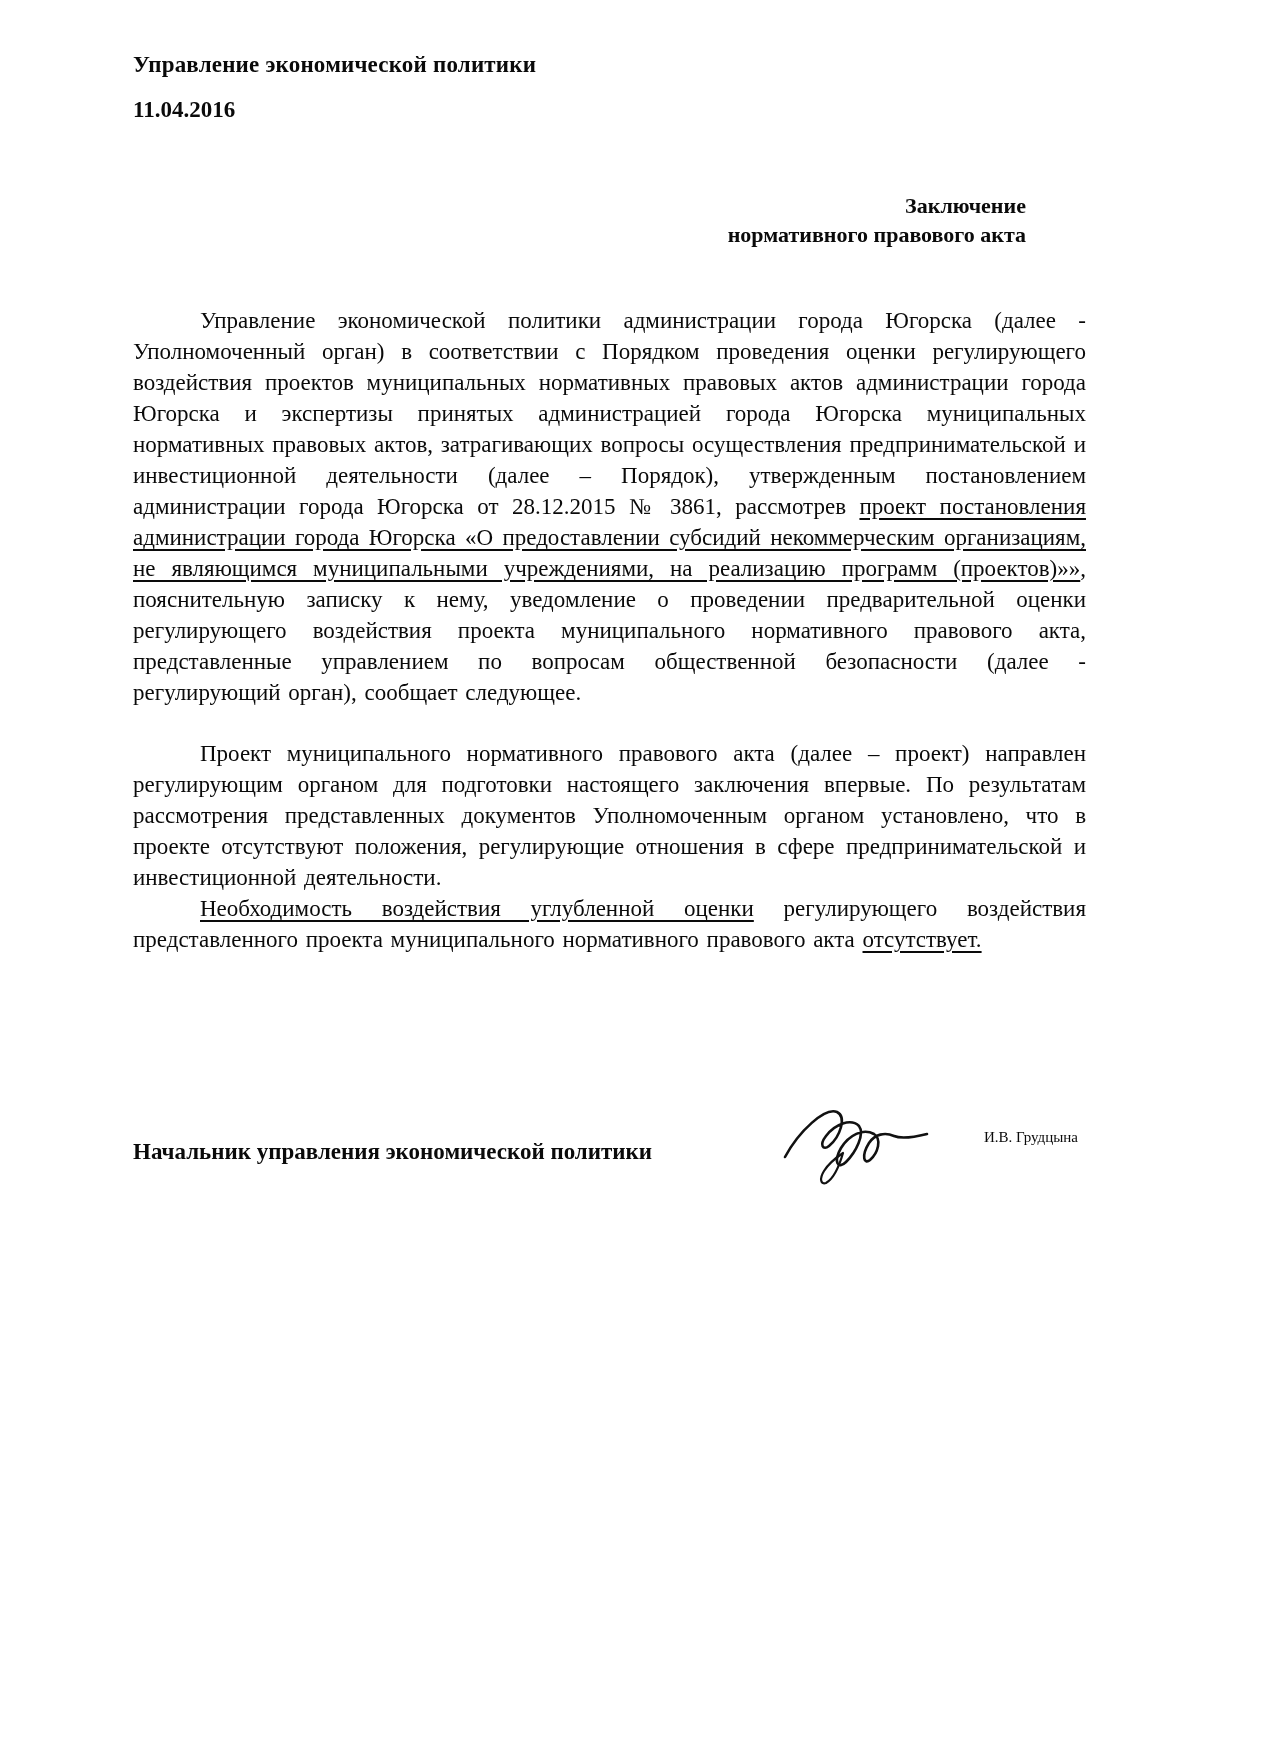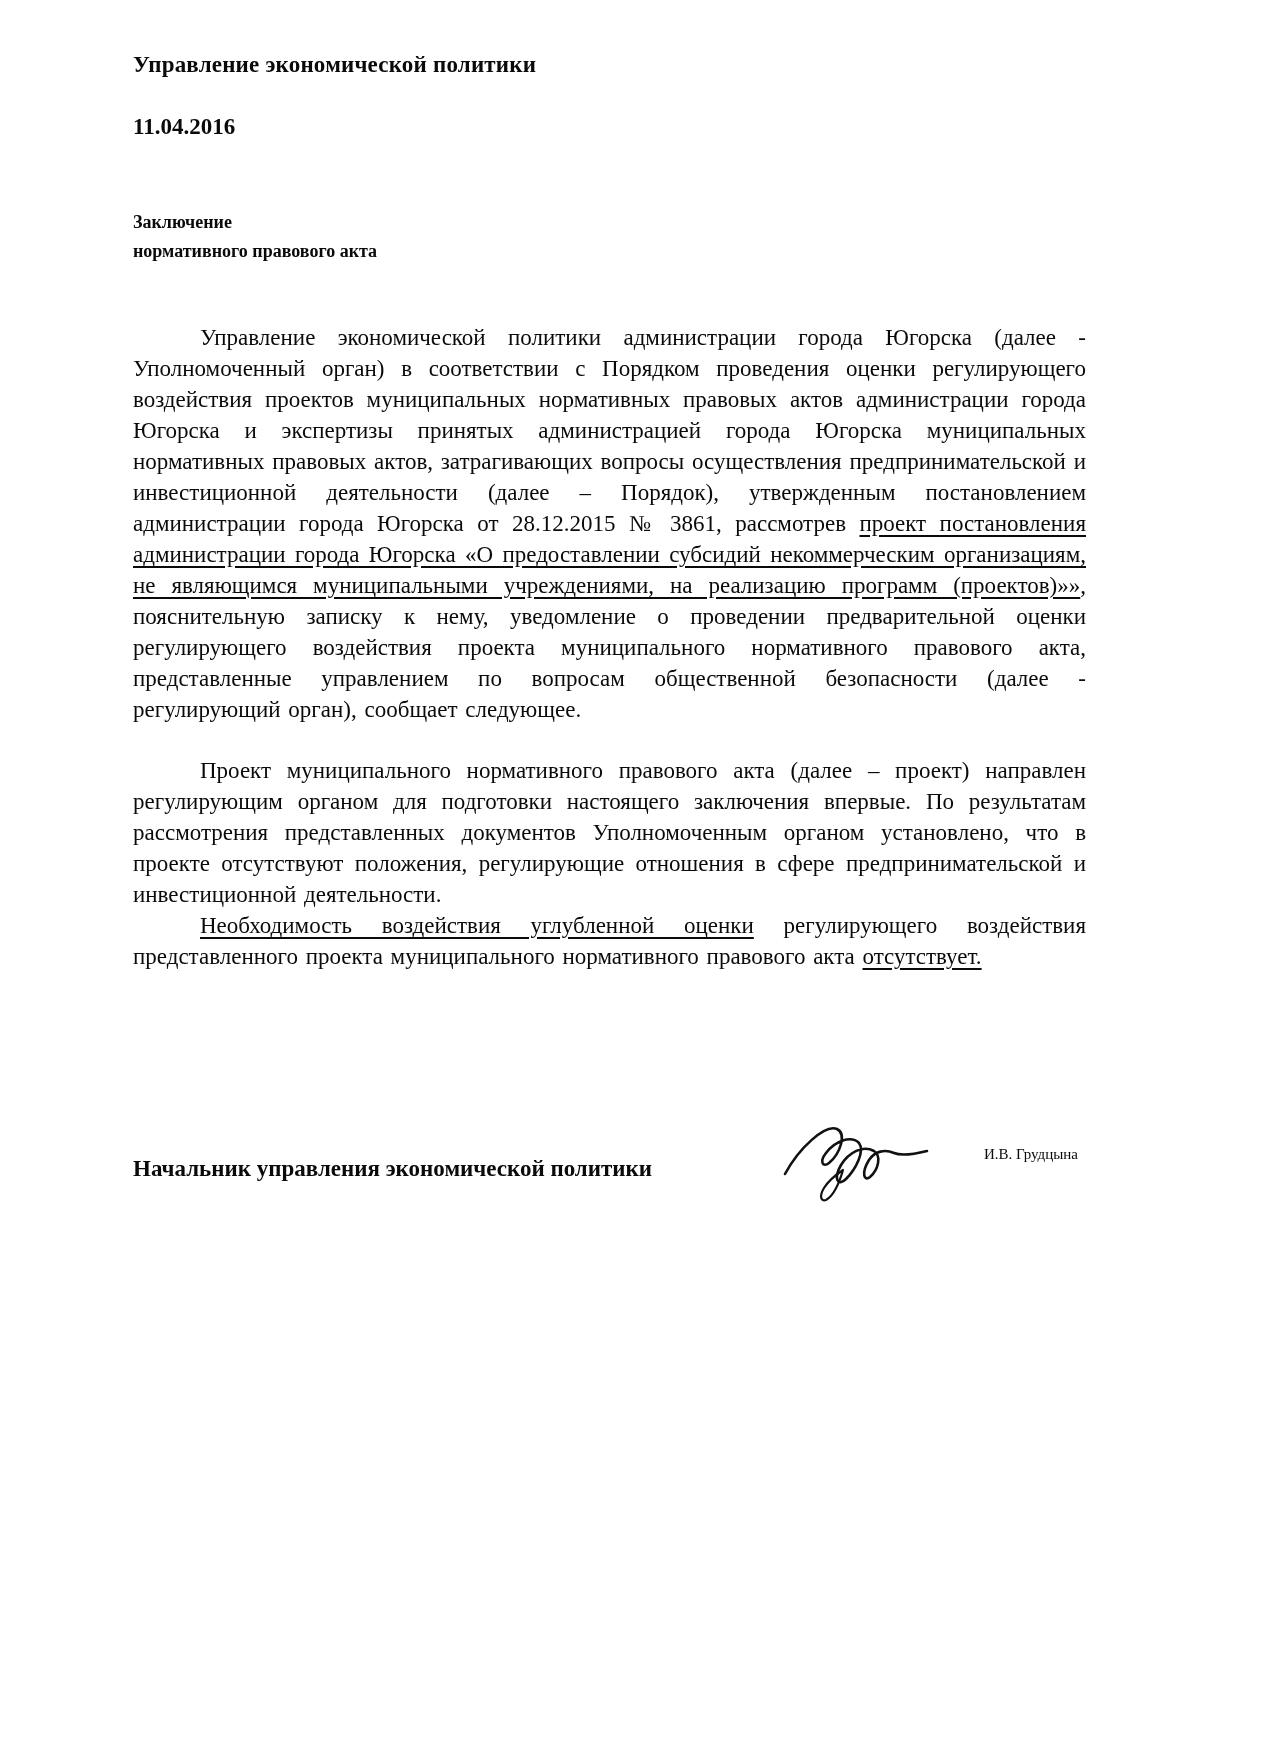--- a/index.html
+++ b/index.html
@@ -26,29 +26,29 @@
 
   
   .doc-header .dept {
     font-size: 23px;
     font-weight: bold;
     letter-spacing: 0.2px;
   }
   .doc-header .date {
     font-size: 23px;
     font-weight: bold;
-    margin-top: 36px;
+    margin-top: 19px;
   }
 
   
   .doc-title {
     margin-top: 68px;
     padding-right: 60px;
-    text-align: left;
-    font-size: 18px;
+    text-align: right;
+    font-size: 22px;
     font-weight: bold;
     line-height: 29px;
   }
 
   
   .doc-body {
     margin-top: 56px;
     font-size: 23px;
     line-height: 31px;
   }

